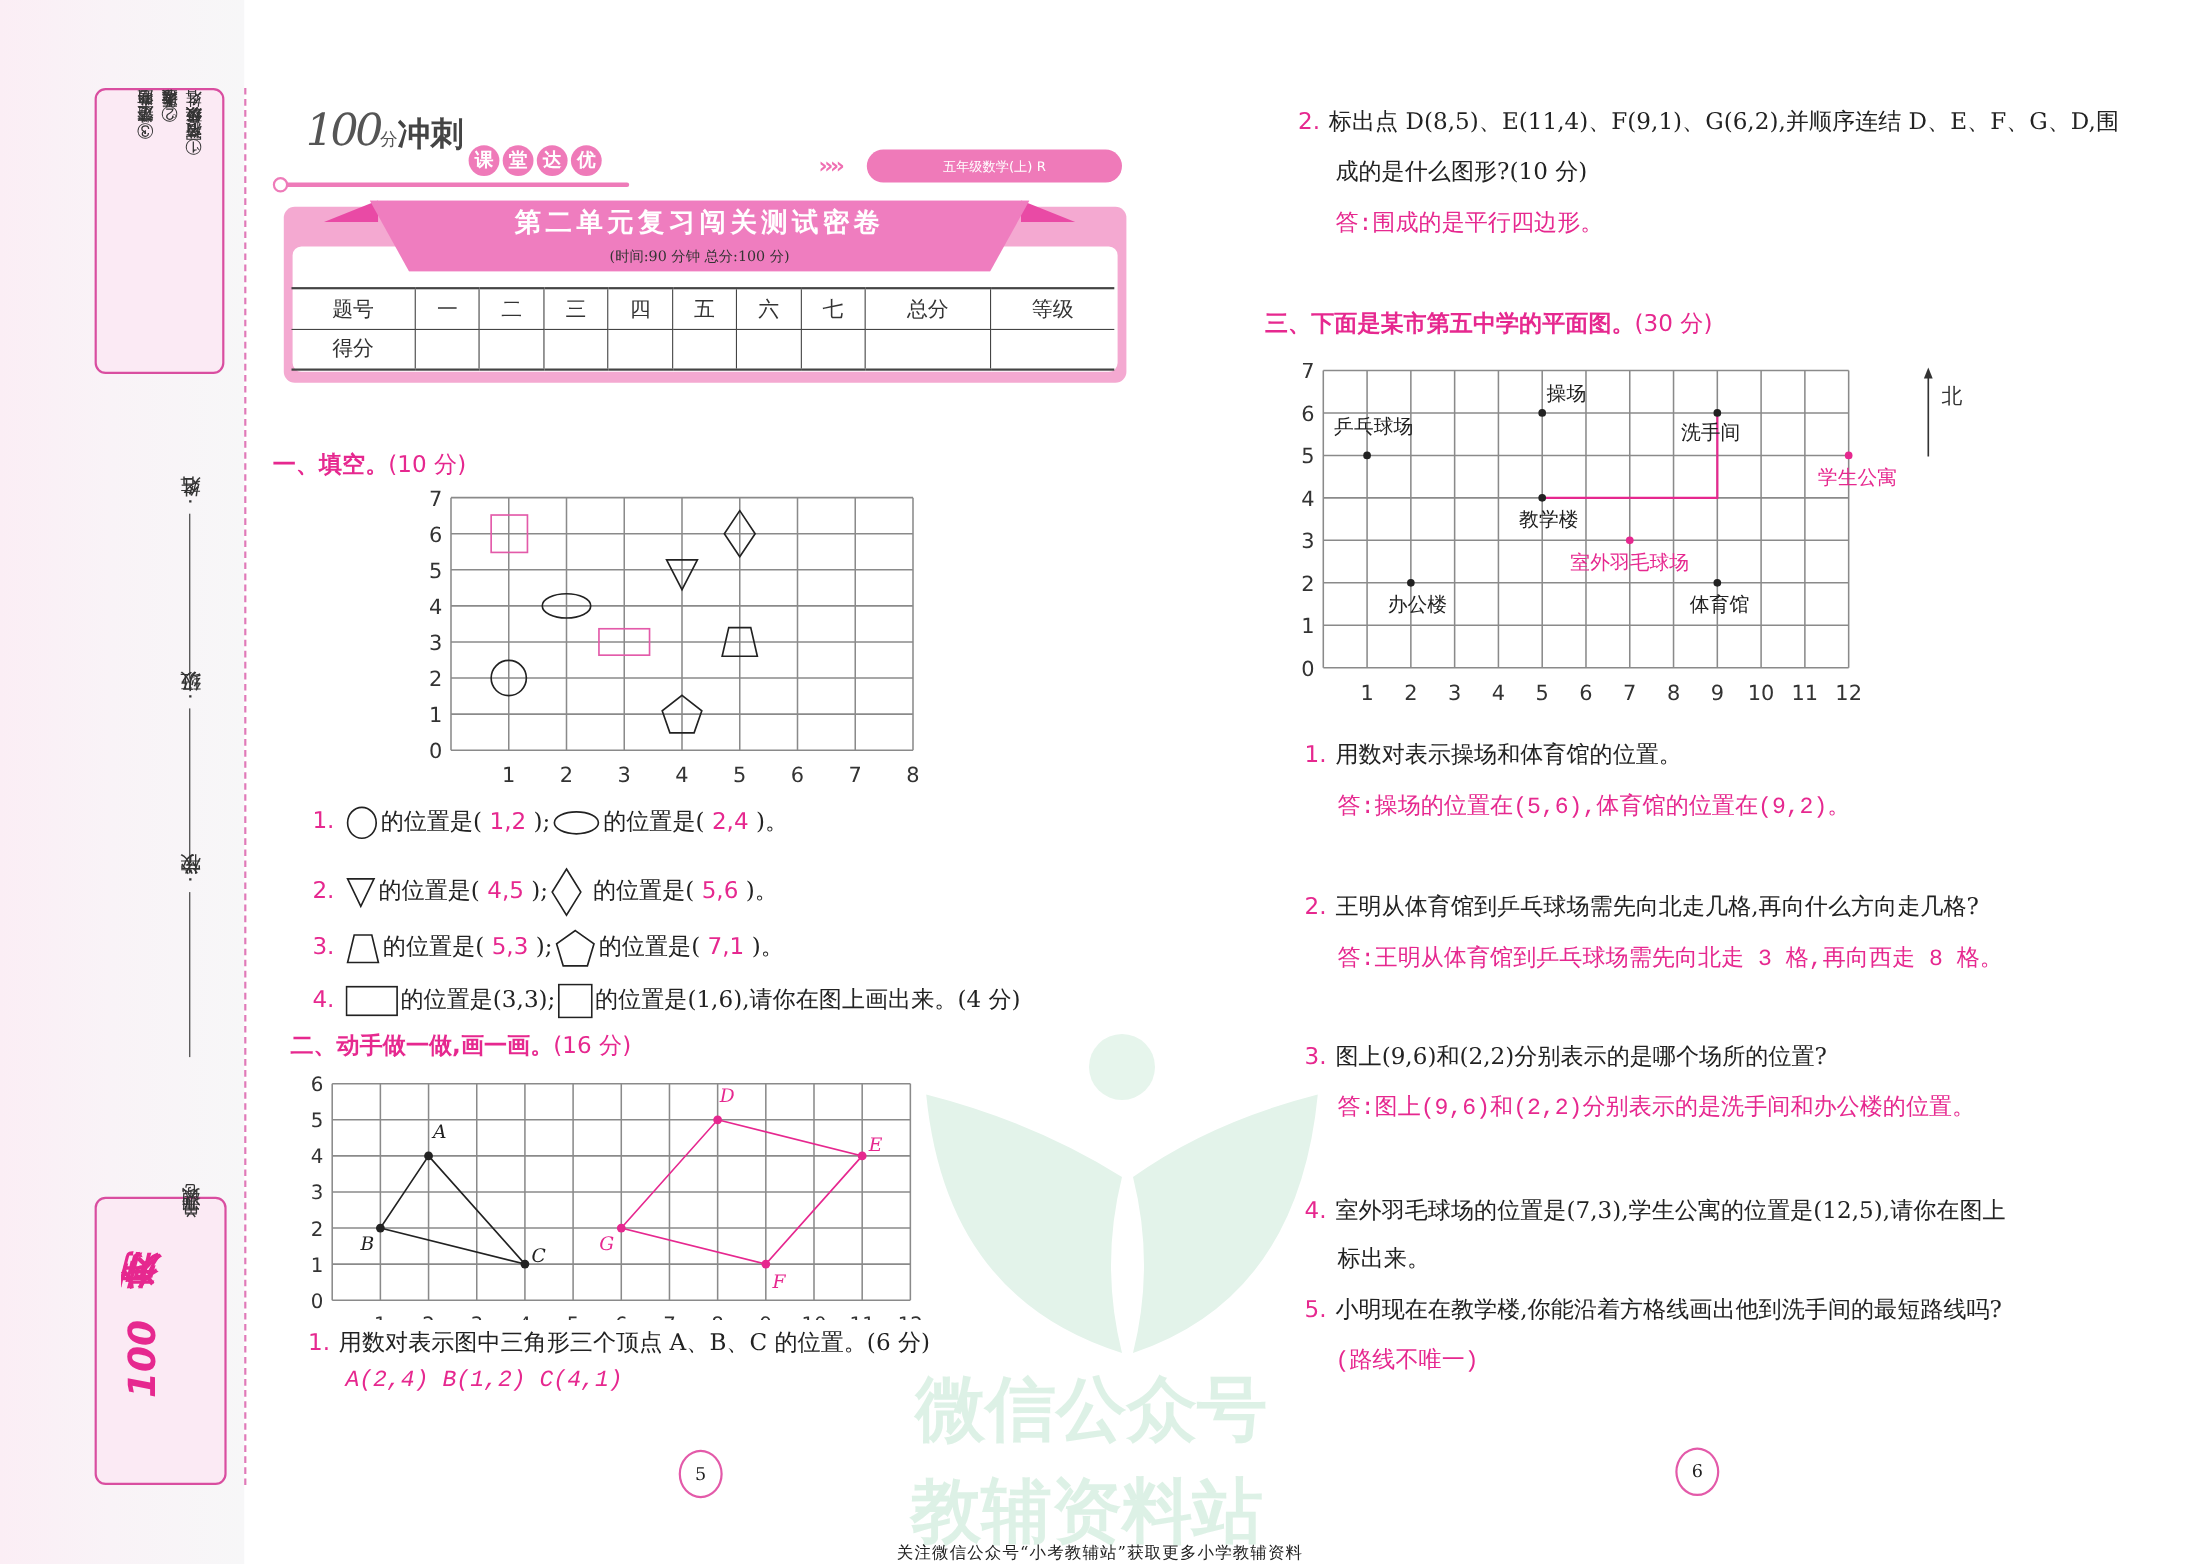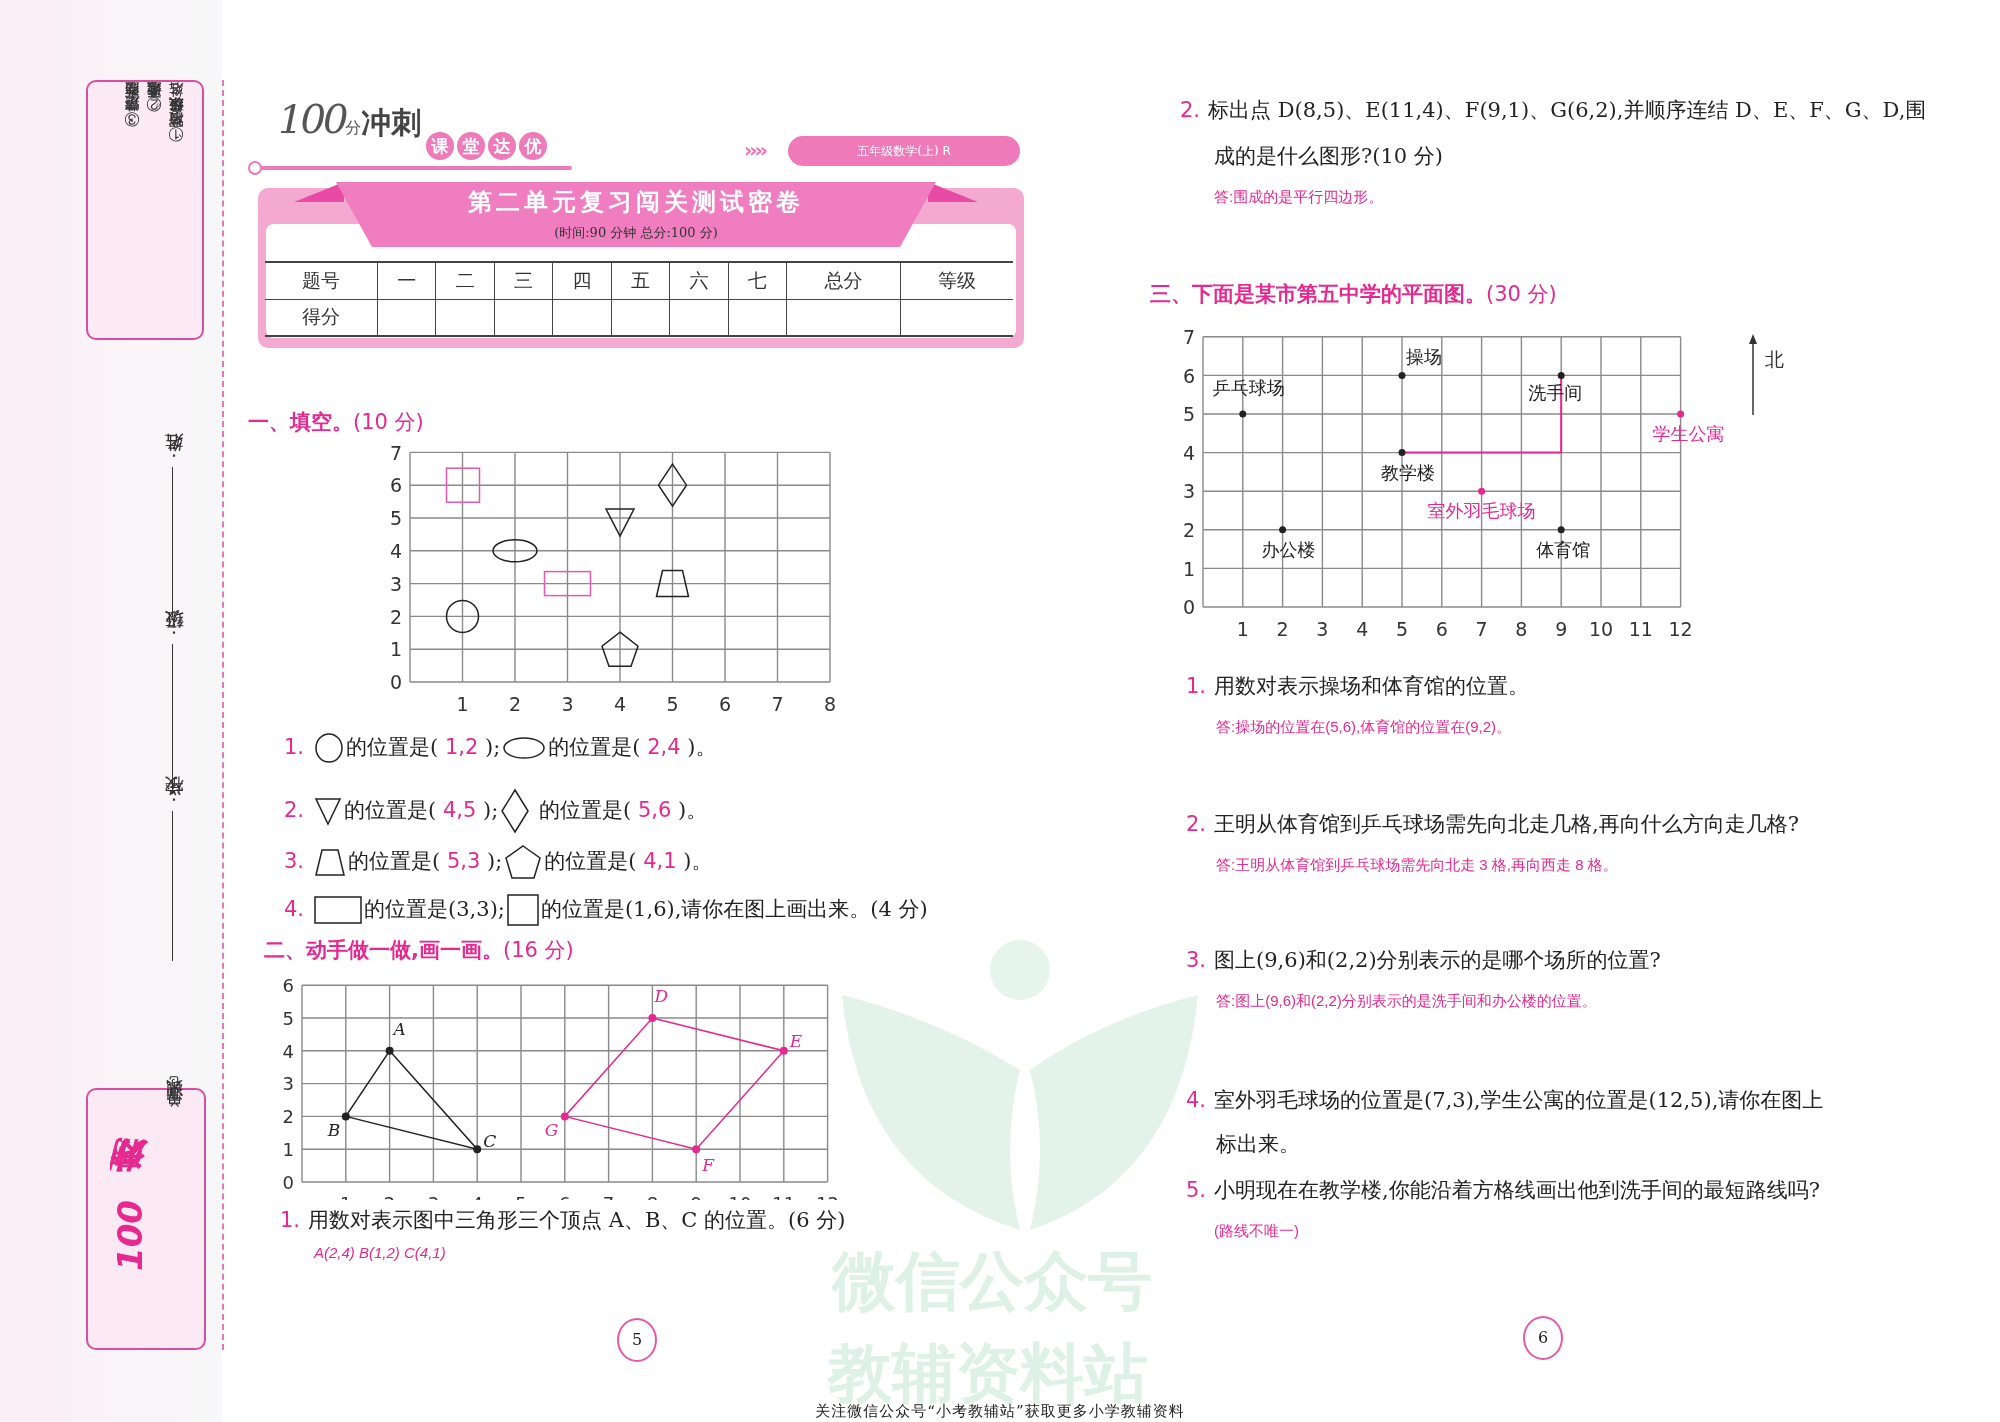--- a/index.html
+++ b/index.html
@@ -48,21 +48,21 @@
   table.score tr:first-child td { border-top-width: 2px; }
   table.score tr:last-child td { border-bottom-width: 2px; }
   table.score td:first-child { border-left: none; }
   table.score td:last-child { border-right: none; }
 
   .section-title { position: absolute; font-family: "DejaVu Sans", sans-serif; font-weight: bold; font-size: 21px; color: #e6288f; }
   .section-title .pts { font-weight: normal; }
   .q { position: absolute; font-size: 21px; color: #222; white-space: nowrap; }
   .q .num { color: #e6288f; font-family: "DejaVu Sans", sans-serif; margin-right: 8px; }
   .ans { color: #e6288f; font-family: "DejaVu Sans", sans-serif; }
-  .answer-line { position: absolute; font-size: 15px; color: #e6288f; white-space: nowrap; font-family: Liberation Sans, sans-serif; }
+  .answer-line { position: absolute; font-size: 21px; color: #e6288f; white-space: nowrap; font-family: Liberation Mono, monospace; }
   .italic { font-style: italic; }
 
   .inline-shape { display: inline-block; vertical-align: middle; margin: 0 2px; }
 
   svg text { font-family: "DejaVu Sans", sans-serif; }
 
   .page-num { position: absolute; width: 40px; height: 44px; border: 2px solid #e35aa9; border-radius: 50%;
     text-align: center; line-height: 40px; font-size: 16px; color: #222; }
   .footer { position: absolute; left: 0; width: 2000px; top: 1404px; text-align: center; font-size: 16px; color: #222; letter-spacing: 1px; }
 
@@ -232,21 +232,21 @@
 </div>
 
 <div class="q" style="left:284px; top:844px;">
   <span class="num">3.</span><svg class="inline-shape" width="32" height="30">
       <polygon points="8,3 24,3 30,28 2,28" fill="none" stroke="#222" stroke-width="1.5"></polygon>
     </svg><span>的位置是(</span>
   <span class="ans">5,3</span>
   <span>);</span><svg class="inline-shape" width="38" height="36">
       <polygon points="19,2 36,14 30,34 8,34 2,14" fill="none" stroke="#222" stroke-width="1.5"></polygon>
     </svg><span>的位置是(</span>
-  <span class="ans">4,1</span>
+  <span class="ans">7,1</span>
   <span>)。</span>
 </div>
 
 <div class="q" style="left:284px; top:894px;">
   <span class="num">4.</span><svg class="inline-shape" width="48" height="30">
       <rect x="1" y="2" width="46" height="26" fill="none" stroke="#222" stroke-width="1.5"></rect>
     </svg><span>的位置是(3,3);</span><svg class="inline-shape" width="32" height="32">
       <rect x="1" y="1" width="30" height="30" fill="none" stroke="#222" stroke-width="1.5"></rect>
     </svg><span>的位置是(1,6),请你在图上画出来。(4 分)</span>
 </div>

